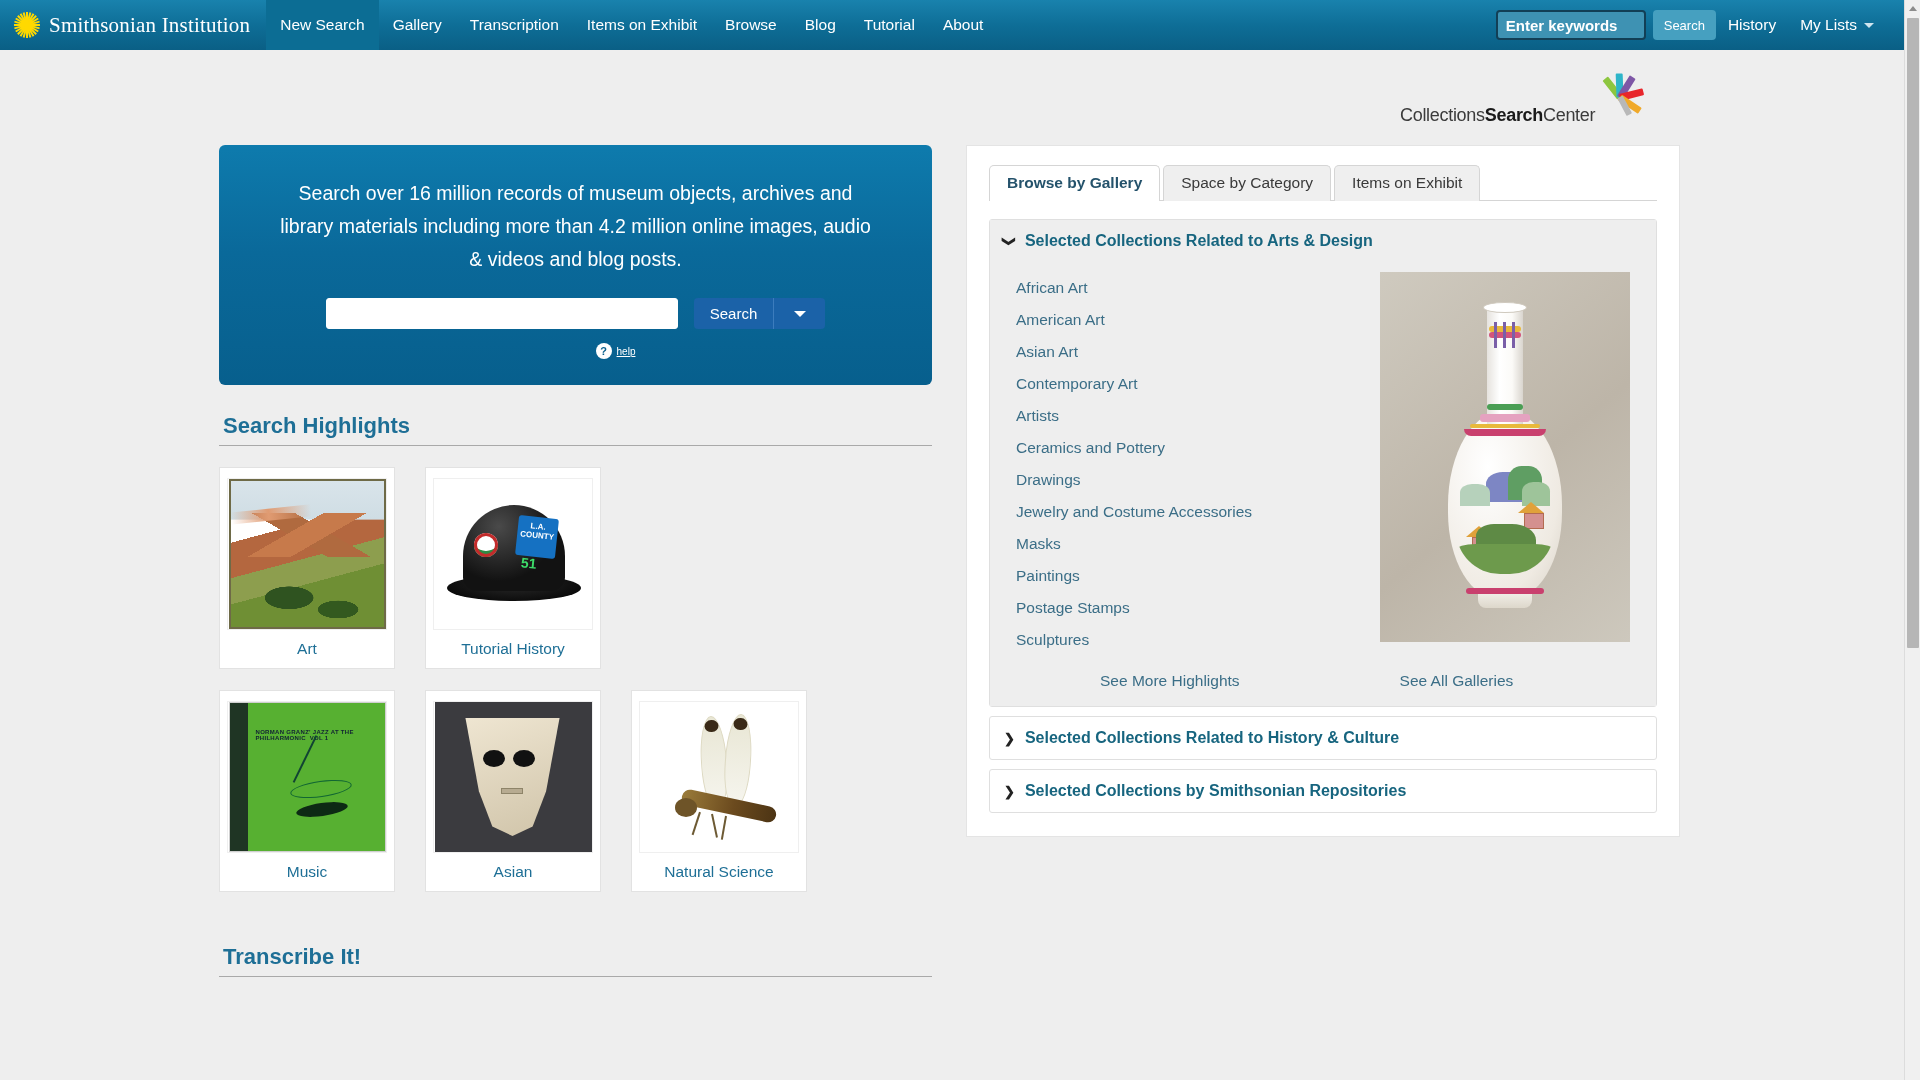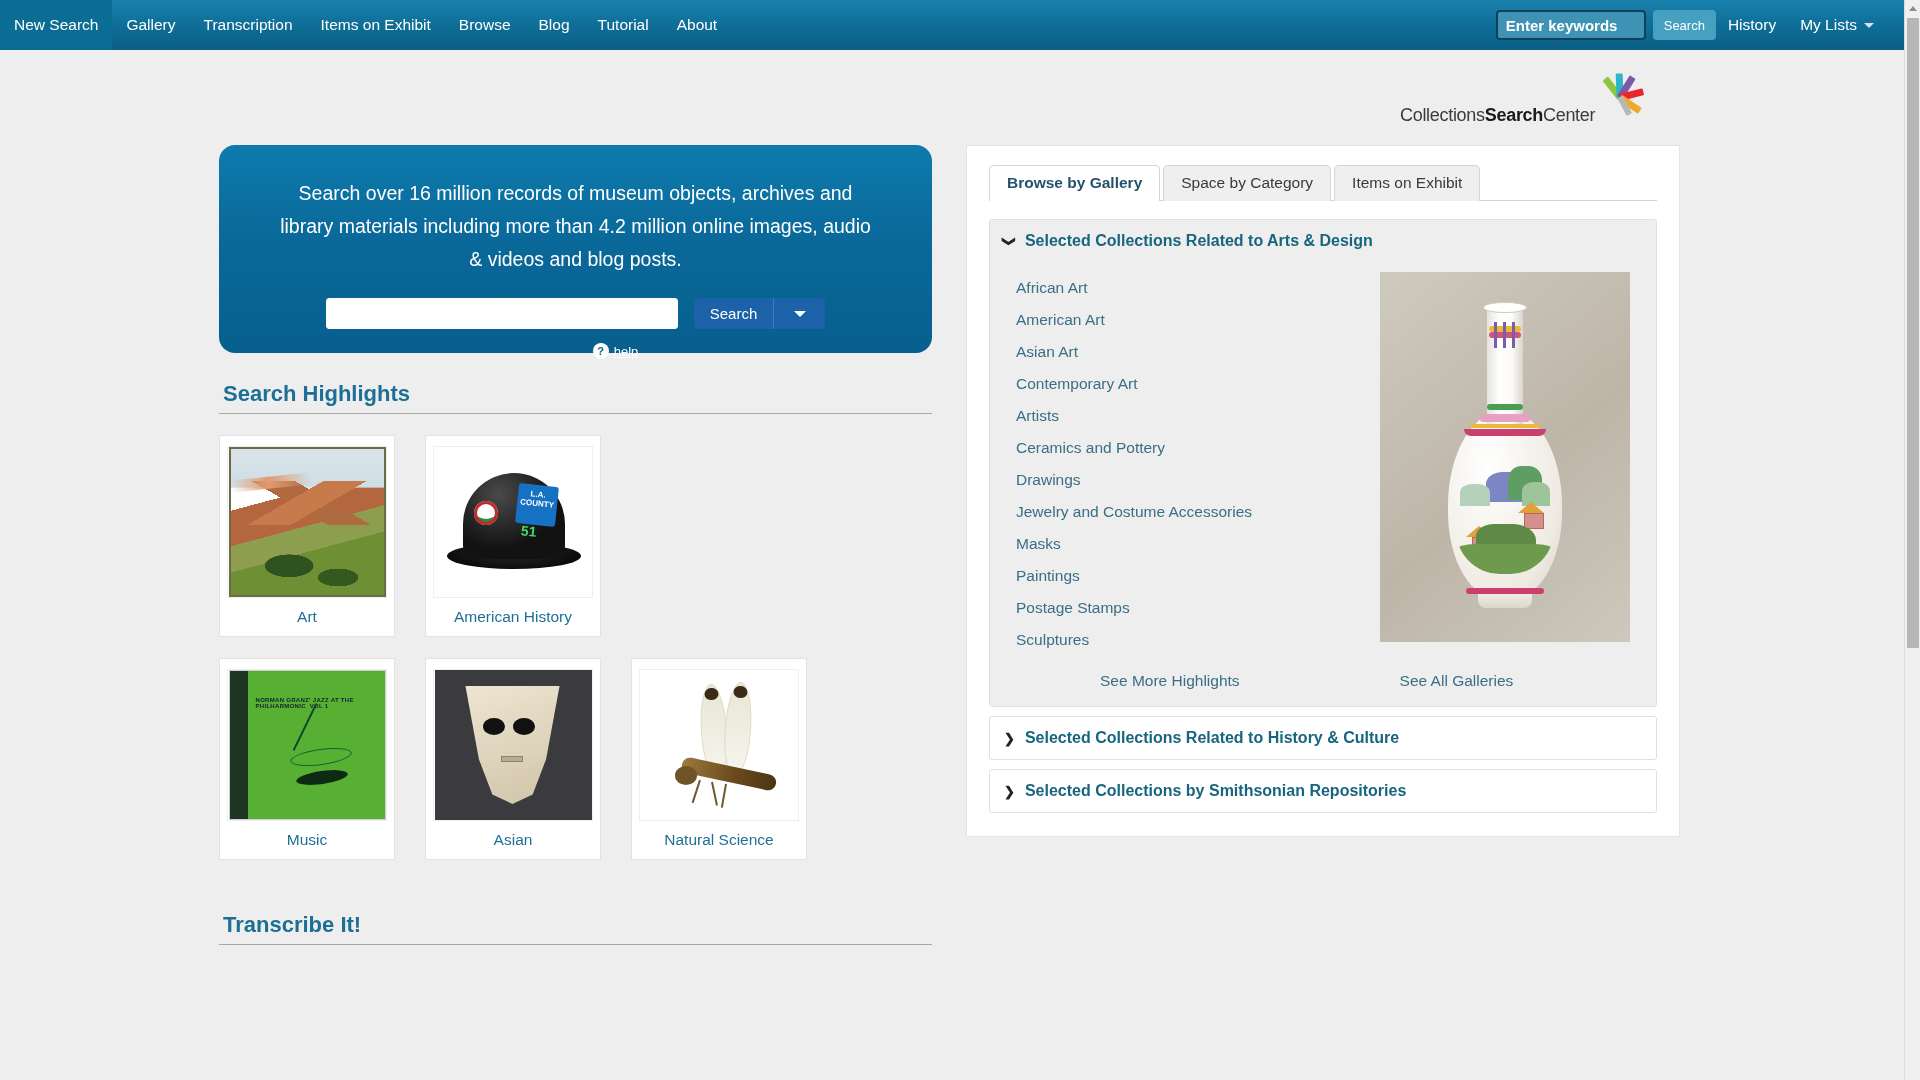--- a/index.html
+++ b/index.html
@@ -100,21 +100,21 @@
   }
   .csc-dot {
     position: absolute; left: 20px; top: 20px; width: 9px; height: 9px;
     border-radius: 50%; background: #9a9a9a;
   }
 
   
   .left-col { position: absolute; left: 219px; top: 95px; width: 713px; }
 
   .searchbox {
-    width: 713px; height: 208px; border-radius: 16px;
+    width: 713px; height: 240px; border-radius: 6px;
     background: linear-gradient(to bottom, #0e7bad 0%, #0a699a 45%, #075f8d 100%);
     padding: 32px 30px 0 30px; text-align: center;
   }
   .sb-blurb {
     color: #fff; font-size: 19.5px; line-height: 33px; margin: 0 auto 22px auto;
     max-width: 600px;
   }
   .sb-row { display: flex; justify-content: center; align-items: stretch; gap: 16px; }
   .sb-input {
     width: 352px; height: 31px; border: 1px solid #fff; border-radius: 3px;
@@ -138,21 +138,21 @@
   .help-row {
     display: flex; align-items: center; justify-content: center; gap: 5px;
     margin-top: 14px; margin-left: 80px;
   }
   .help-ico {
     width: 16px; height: 16px; border-radius: 50%; background: #fff; color: #0a5f8c;
     font-size: 11px; font-weight: bold; display: flex; align-items: center;
     justify-content: center; line-height: 1;
   }
   .help-link {
-    color: #fff; font-size: 13px; text-decoration: underline; cursor: pointer; text-align: center;
+    color: #fff; font-size: 10px; text-decoration: underline; cursor: pointer; text-align: center;
   }
 
   .sec-title {
     font-size: 22px; color: #1e6f96; font-weight: bold; margin: 0 0 6px 4px;
   }
   .sec-rule { height: 1px; background: #a9a9a9; width: 713px; }
 
   .highlights { margin-top: 28px; }
   .card-grid { display: flex; gap: 30px; margin-top: 21px; }
   .hcard {
@@ -388,20 +388,38 @@
     display: flex; gap: 160px; padding: 16px 0 16px 110px; background: #eeeeee;
   }
   .acc-footer a {
     color: #3b6e87; font-size: 15.5px; text-decoration: none; cursor: pointer;
   }
 </style>
 </head>
 <body>
 
 <div class="topnav">
+  <div class="brand">
+    <div class="sun-logo">
+      <div class="core"></div>
+    <div class="ray" style="transform: rotate(0deg);"></div>
+        <div class="ray" style="transform: rotate(15deg);"></div>
+        <div class="ray" style="transform: rotate(30deg);"></div>
+        <div class="ray" style="transform: rotate(45deg);"></div>
+        <div class="ray" style="transform: rotate(60deg);"></div>
+        <div class="ray" style="transform: rotate(75deg);"></div>
+        <div class="ray" style="transform: rotate(90deg);"></div>
+        <div class="ray" style="transform: rotate(105deg);"></div>
+        <div class="ray" style="transform: rotate(120deg);"></div>
+        <div class="ray" style="transform: rotate(135deg);"></div>
+        <div class="ray" style="transform: rotate(150deg);"></div>
+        <div class="ray" style="transform: rotate(165deg);"></div>
+      </div>
+    <span class="brand-text">Smithsonian Institution</span>
+  </div>
   <nav class="navlinks">
     <a class="navlink active">New Search</a>
     <a class="navlink">Gallery</a>
     <a class="navlink">Transcription</a>
     <a class="navlink">Items on Exhibit</a>
     <a class="navlink">Browse</a>
     <a class="navlink">Blog</a>
     <a class="navlink">Tutorial</a>
     <a class="navlink">About</a>
   </nav>
@@ -471,21 +489,21 @@
         <div class="hcard">
           <div class="thumb-wrap">
             <div class="helmet-thumb">
               <div class="brim"></div>
                 <div class="dome"></div>
               <div class="seal"></div>
               <div class="badge">L.A.<br>COUNTY</div>
               <div class="num">51</div>
             </div>
           </div>
-          <div class="hlabel">American History</div>
+          <div class="hlabel">Tutorial History</div>
         </div>
       </div>
 
       <div class="card-grid">
         <div class="hcard">
           <div class="thumb-wrap">
             <div class="music-thumb">
               <div class="spine"></div>
               <div class="title">NORMAN GRANZ' JAZZ AT THE PHILHARMONIC&nbsp;&nbsp;VOL 1</div>
               <div class="stick"></div>

